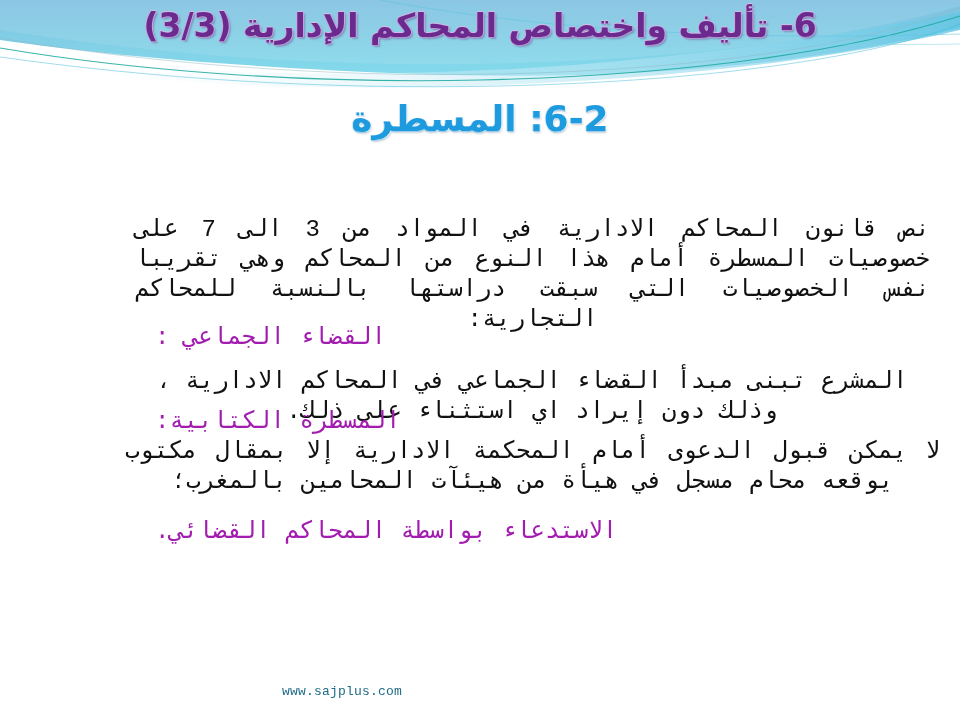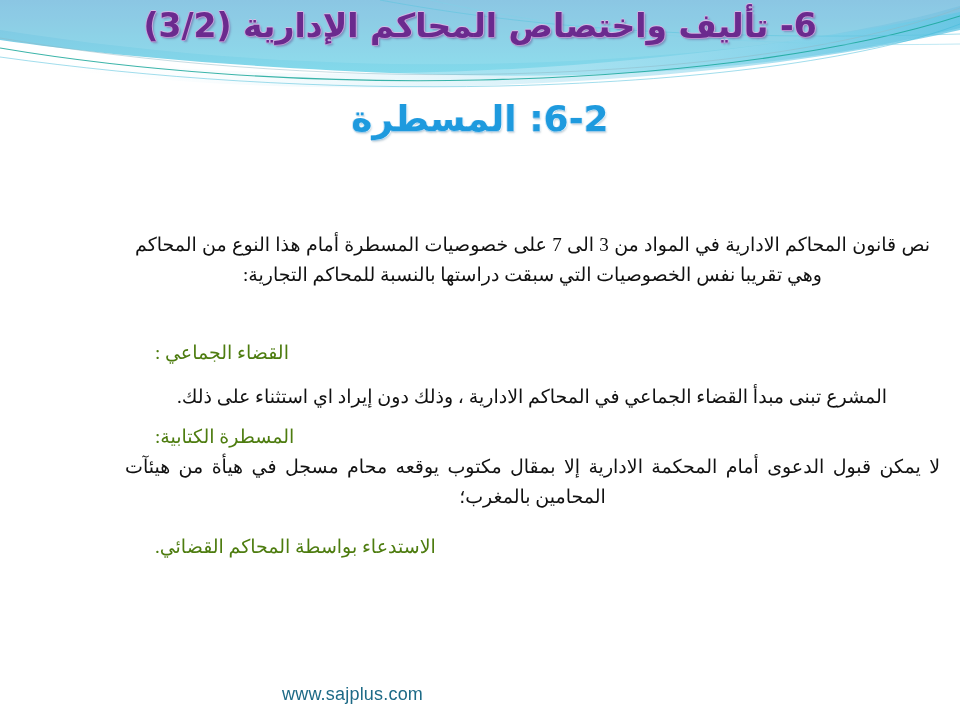--- a/index.html
+++ b/index.html
@@ -81,28 +81,27 @@
     top: 215px;
     left: 0;
     width: 960px;
     direction: rtl;
   }
 
   .para {
     direction: rtl;
     text-align: justify;
     text-align-last: center;
-    font-family: Liberation Serif, serif;
-    font-size: 19px;
+    font-family: Liberation Mono, monospace;
+    font-size: 24px;
     line-height: 30px;
     color: #111111;
-    margin-top: 15px;
   }
   .para.red {
-    color: #4d7c0f;
+    color: #a21caf;
     text-align: center;
     text-align-last: center;
   }
 
   
   #p-intro { position: absolute; top: 0px; right: 30px; width: 795px; }
 
   #p-collegial { position: absolute; top: 108px; right: 0px; width: 805px;
                  text-align: left; text-align-last: left; }
 
@@ -122,22 +121,22 @@
     position: absolute;
     left: 0;
     top: 684px;
     width: 960px;
     direction: ltr;
   }
   #site-url {
     position: absolute;
     left: 282px;
     top: 0;
-    font-family: Liberation Sans, sans-serif;
-    font-size: 18px;
+    font-family: Liberation Mono, monospace;
+    font-size: 13px;
     color: #1d6a86;
     letter-spacing: 0.2px;
     white-space: nowrap;
   }
 </style>
 </head>
 <body>
 
 <div id="banner">
   <svg viewBox="0 0 960 96" preserveAspectRatio="none">
@@ -168,21 +167,21 @@
     <path d="M0,30 C140,52 300,66 470,64 C680,61 850,38 960,6 L960,0 L0,0 Z" fill="#ffffff" opacity="0.10"></path>
 
     <path d="M0,48 C130,70 300,84 480,80 C700,75 860,48 960,16" fill="none" stroke="#19a79a" stroke-width="1.1" opacity="0.85"></path>
     <path d="M0,38 C140,62 320,78 500,74 C720,69 870,42 960,8" fill="none" stroke="#8fb7c4" stroke-width="0.9" opacity="0.55"></path>
     <path d="M0,57 C150,78 320,90 500,86 C720,81 880,55 960,24" fill="none" stroke="#3fb9d8" stroke-width="0.9" opacity="0.55"></path>
     <path d="M380,0 C520,26 700,42 960,34" fill="none" stroke="#5bc4de" stroke-width="1.0" opacity="0.55"></path>
     <path d="M430,0 C560,30 740,48 960,44" fill="none" stroke="#7fd2e7" stroke-width="1.0" opacity="0.50"></path>
   </svg>
 </div>
 
-<div id="slide-title">6- تأليف واختصاص المحاكم الإدارية (3/2)</div>
+<div id="slide-title">6- تأليف واختصاص المحاكم الإدارية (3/3)</div>
 
 <div id="subtitle">6-2:  المسطرة</div>
 
 <div id="content">
 
   <div id="p-intro" class="para">نص قانون المحاكم الادارية في المواد من 3 الى 7 على خصوصيات المسطرة أمام هذا النوع من المحاكم وهي تقريبا نفس الخصوصيات التي سبقت دراستها بالنسبة للمحاكم التجارية:</div>
 
   <div id="p-collegial" class="para red">القضاء الجماعي :</div>
 
   <div id="p-collegial-body" class="para">المشرع تبنى مبدأ القضاء الجماعي في المحاكم الادارية ، وذلك دون إيراد اي استثناء على ذلك.</div>

